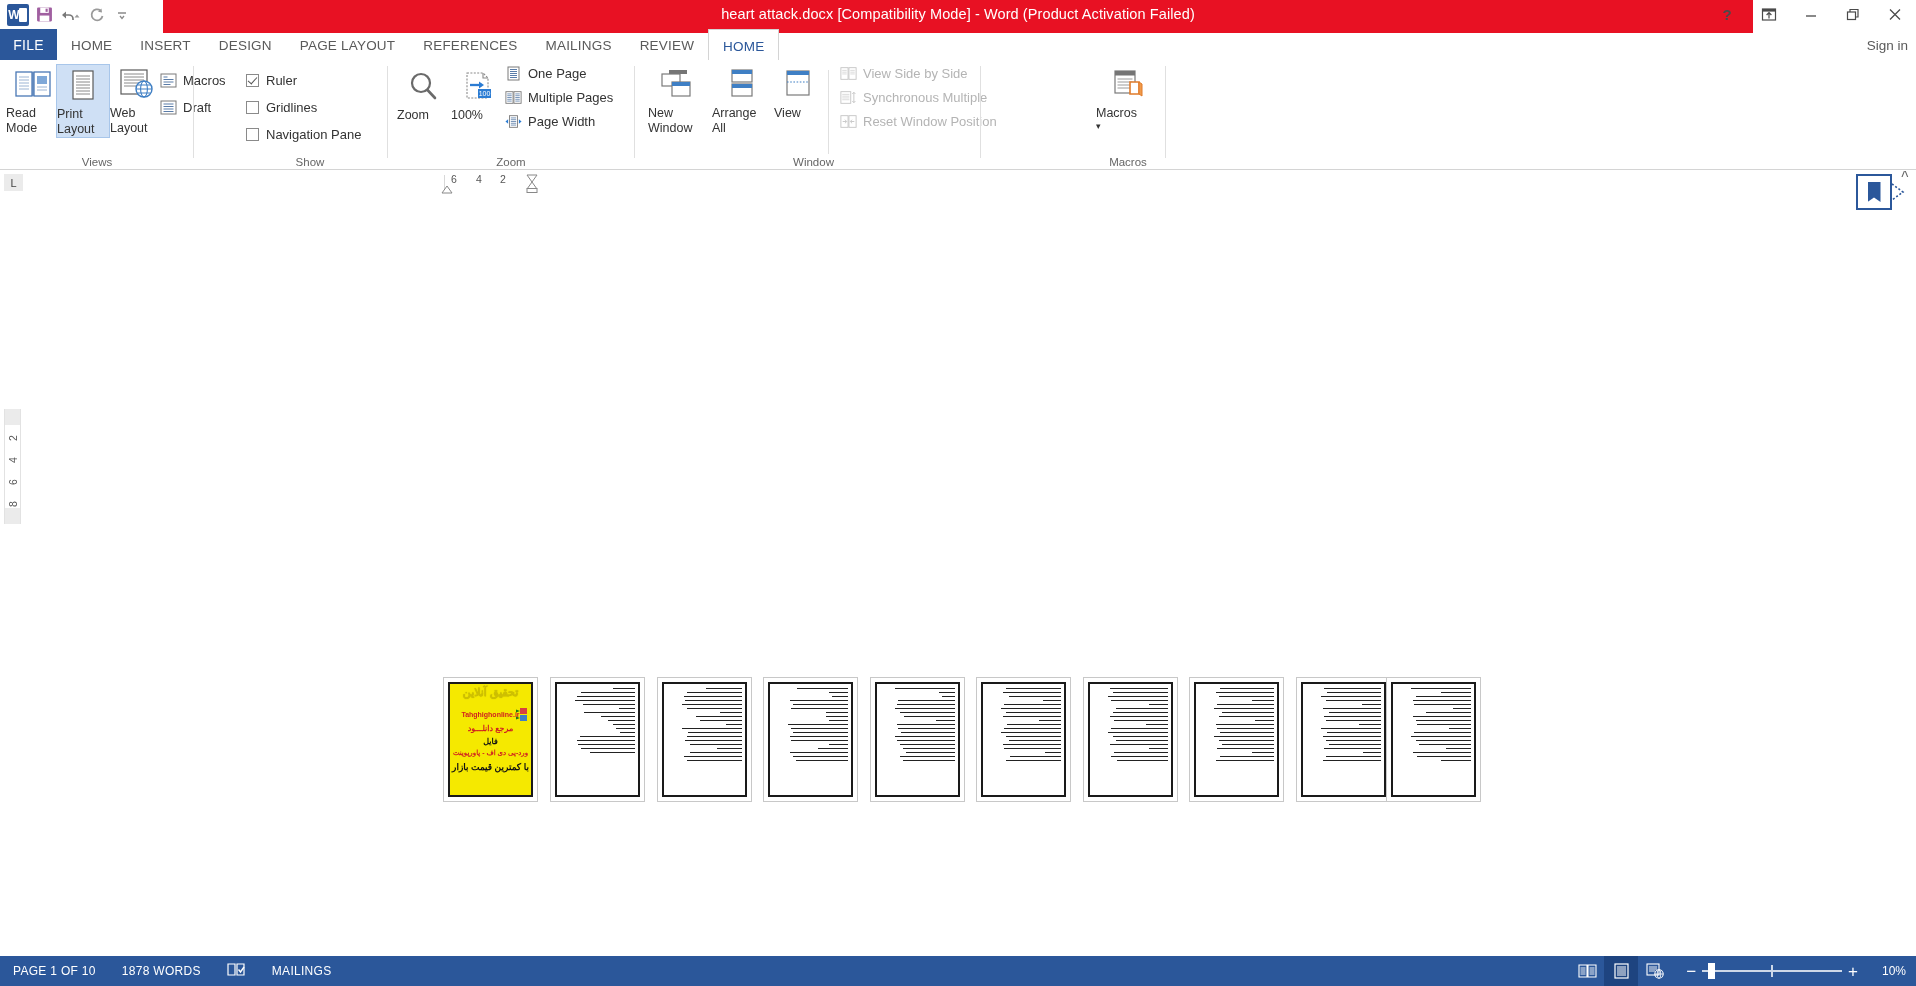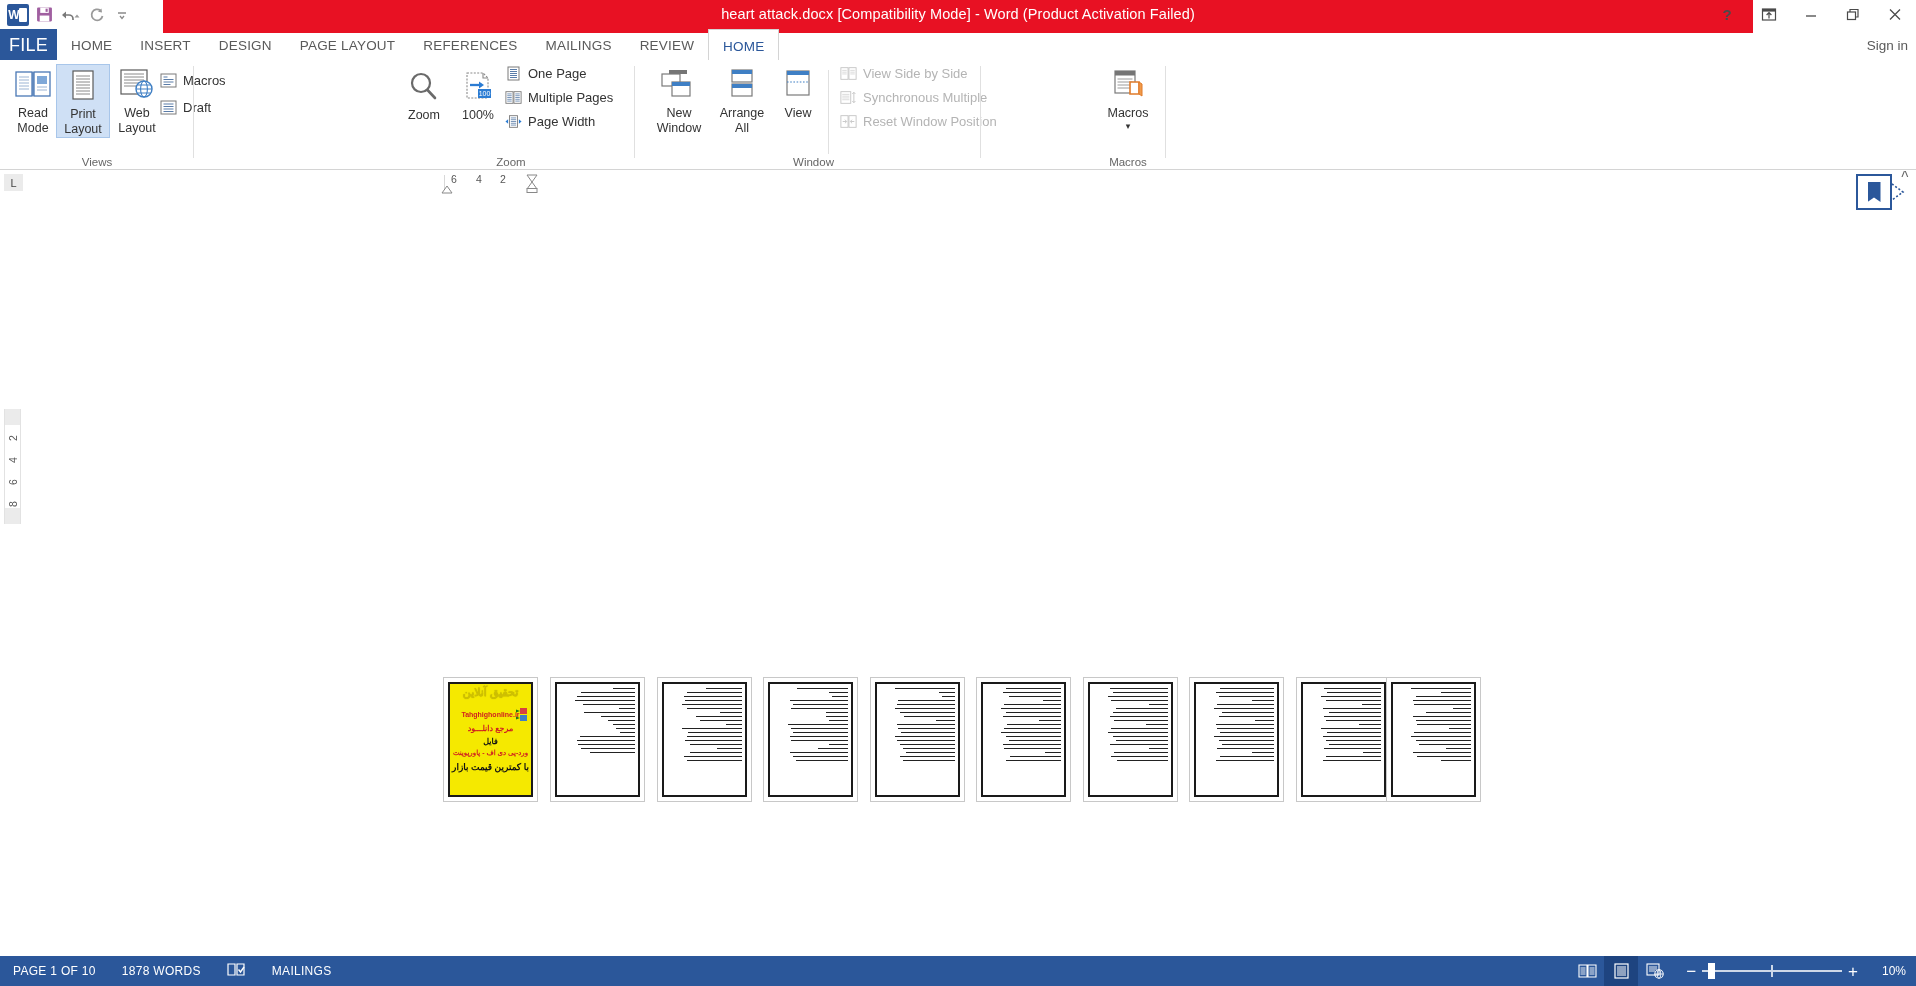--- a/index.html
+++ b/index.html
@@ -60,21 +60,21 @@
   .tabbar .red-remnant {
     position: absolute; top: 0; left: 163px; width: 1590px; height: 4px; background: #e81123;
   }
   .tabs { position: absolute; top: 0; left: 0; display: flex; height: 31px; align-items: stretch; }
   .tab {
     padding: 0 14px; height: 31px; line-height: 33px; font-size: 13.5px;
     color: #5a5a5a; letter-spacing: 0.2px; cursor: default; white-space: nowrap;
   }
   .tab.file {
     background: #2b579a; color: #fff; width: 57px; padding: 0;
-    text-align: center; font-size: 18px;
+    text-align: center; font-size: 14px;
   }
   .tab.active {
     color: #2b579a;
     border-left: 1px solid #d4d4d4; border-right: 1px solid #d4d4d4; border-top: 1px solid #d4d4d4;
     background: #fff; position: relative; z-index: 3;
   }
   .signin {
     position: absolute; right: 8px; top: 0; height: 31px; line-height: 33px;
     font-size: 13.5px; color: #5a5a5a; cursor: default;
   }
@@ -86,21 +86,21 @@
   }
   .rgroup { position: absolute; top: 0; height: 110px; }
   .rgroup .glabel {
     position: absolute; bottom: 2px; left: 0; width: 100%;
     text-align: center; font-size: 11.5px; color: #666;
   }
   .rgroup .gsep {
     position: absolute; top: 6px; right: 0; width: 1px; height: 92px; background: #e0e0e0;
   }
   .bigbtn {
-    position: absolute; top: 4px; width: 54px; text-align: center; cursor: default;
+    position: absolute; top: 4px; width: 54px; cursor: default;
     font-size: 12.5px; color: #333; line-height: 15px;
   }
   .bigbtn.sel { background: #cfe0f5; border: 1px solid #a8c6ea; }
   .bigbtn .ico { height: 42px; display: flex; align-items: center; justify-content: center; }
   .chk {
     position: absolute; font-size: 13px; color: #333; cursor: default;
     display: flex; align-items: center; gap: 7px; white-space: nowrap;
   }
   .chkbox {
     width: 13px; height: 13px; border: 1px solid #8a8a8a; background: #fff;
@@ -358,20 +358,36 @@
           <rect x="1" y="1" width="15" height="13" fill="#fff" stroke="#7a7a7a" stroke-width="1"></rect>
           <path d="M3.5 4h10 M3.5 6.5h10 M3.5 9h10 M3.5 11.5h10" stroke="#5a7ca8" stroke-width="1.1"></path>
         </svg>
       <span>Draft</span>
     </div>
 
     <div class="glabel" style="width:194px;">Views</div>
     <div class="gsep" style="right:38px;"></div>
   </div>
 
+  <div class="rgroup" style="left:240px;width:148px;">
+    <div class="chk" style="left:6px;top:13px;">
+      <span class="chkbox on"></span>
+      <span>Ruler</span>
+    </div>
+    <div class="chk" style="left:6px;top:40px;">
+      <span class="chkbox"></span>
+      <span>Gridlines</span>
+    </div>
+    <div class="chk" style="left:6px;top:67px;">
+      <span class="chkbox"></span>
+      <span>Navigation Pane</span>
+    </div>
+    <div class="glabel" style="width:140px;">Show</div>
+    <div class="gsep" style="right:0;"></div>
+  </div>
 
   <div class="rgroup" style="left:395px;width:240px;">
     <div class="bigbtn" style="left:2px;top:6px;">
       <div class="ico">
         <svg width="34" height="34" viewBox="0 0 34 34">
             <circle cx="14" cy="13" r="9" fill="none" stroke="#6a6a6a" stroke-width="2.2"></circle>
             <path d="M20.5 20 L28 28" stroke="#6a6a6a" stroke-width="2.6" stroke-linecap="round"></path>
           </svg>
       </div>
       <div>Zoom</div>

